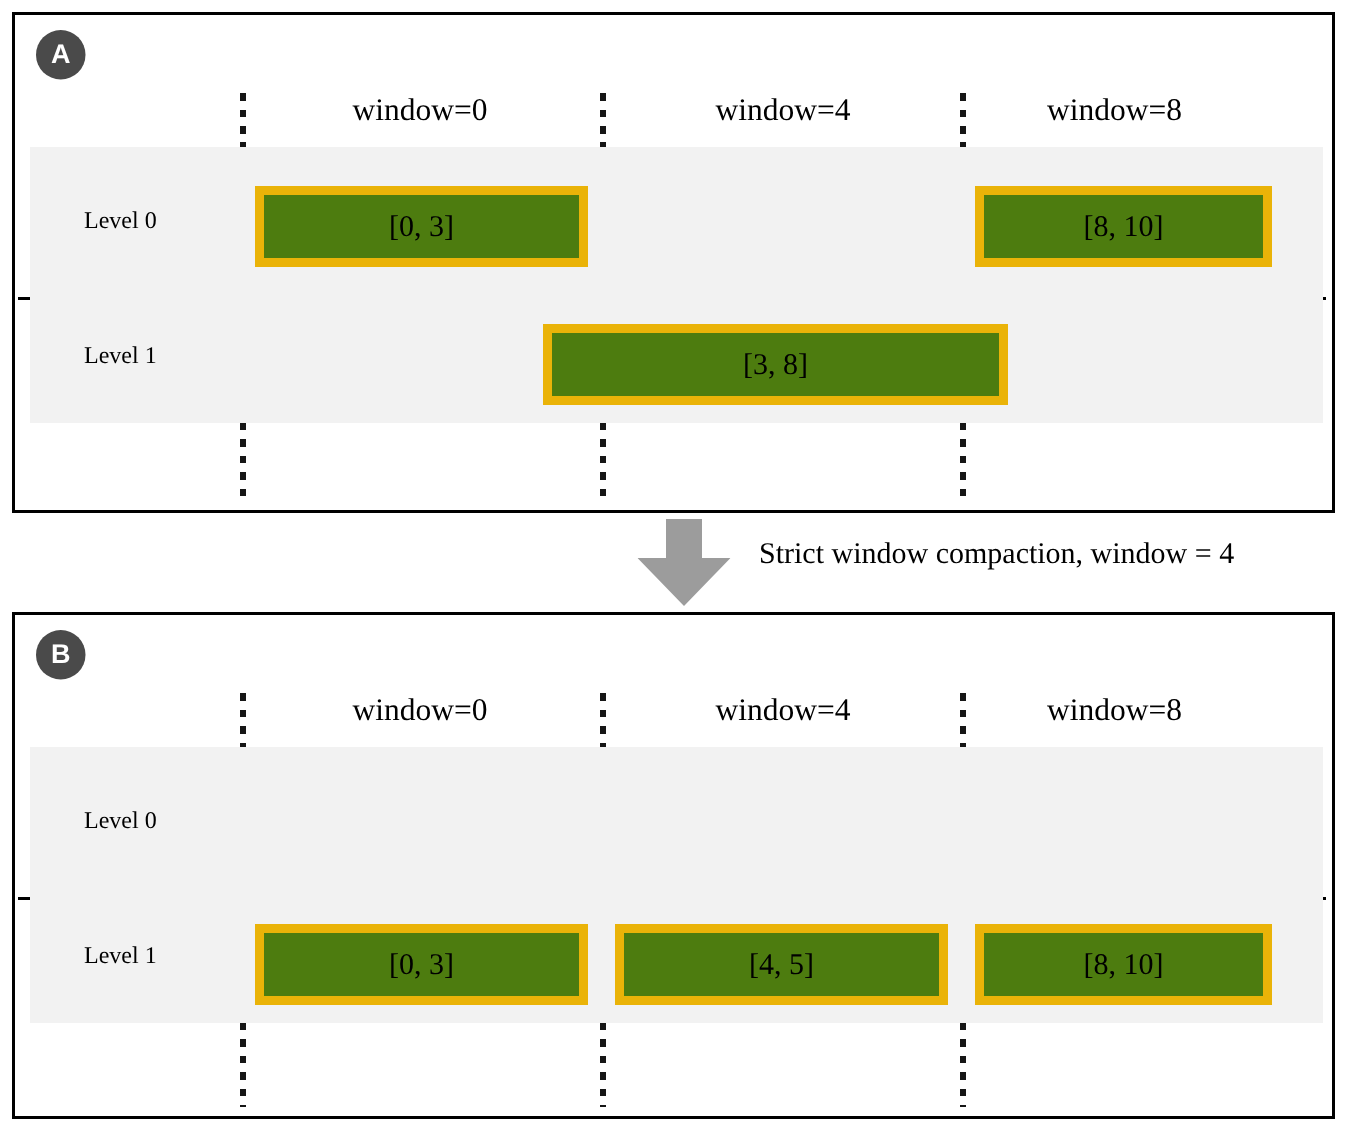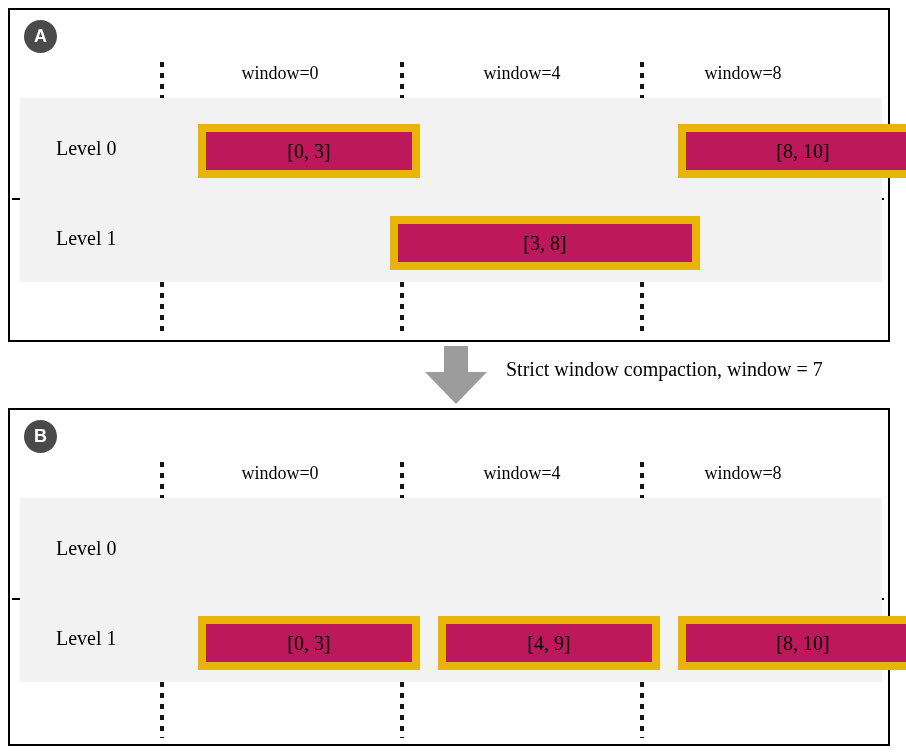--- a/index.html
+++ b/index.html
@@ -41,21 +41,21 @@
     align-items: center;
     justify-content: center;
   }
 
   .col-header {
     position: absolute;
     top: 50px;
     height: 26px;
     line-height: 26px;
     text-align: center;
-    font-size: 18px;
+    font-size: 21px;
     color: #000000;
   }
   .col-header.c0 { left: 150px; width: 240px; }
   .col-header.c1 { left: 392px; width: 240px; }
   .col-header.c2 { left: 612px; width: 242px; }
 
   .dot-line {
     position: absolute;
     top: 52px;
     width: 4px;
@@ -72,52 +72,51 @@
     left: 10px;
     width: 862px;
     background: #f2f2f2;
     display: flex;
     align-items: center;
   }
   .level-row.r0 { top: 88px;  height: 100px; }
   .level-row.r1 { top: 184px; height: 88px;  }
   .level-label {
     padding-left: 36px;
-    font-size: 20px;
+    font-size: 16px;
     color: #000000;
   }
 
   .dashed-line {
     position: absolute;
     top: 188px;
     left: 2px;
     width: 872px;
     height: 2px;
     background: repeating-linear-gradient(to right, #000000 0 8px, transparent 8px 14px);
   }
 
   .interval-box {
     position: absolute;
     height: 54px;
-    background: #be185d;
-    border: 8px solid #eab308;
+    background: #4d7c0f;
+    border: 6px solid #eab308;
     box-sizing: border-box;
     display: flex;
     align-items: center;
     justify-content: center;
     font-size: 20px;
     color: #000000;
     z-index: 2;
-    margin-left: 28px;
   }
   .box-lvl0 { top: 114px; }
   .box-lvl1 { top: 206px; }
   .bx-0 { left: 160px; width: 222px; }
   .bx-1 { left: 400px; width: 222px; }
-  .bx-2 { left: 640px; width: 250px; }
+  .bx-2 { left: 640px; width: 198px; }
   .bx-span { left: 352px; width: 310px; }
 
   .arrow-zone {
     position: absolute;
     top: 344px;
     left: 0;
     width: 906px;
     height: 62px;
   }
   .arrow-svg {
@@ -160,21 +159,21 @@
 
     <div class="interval-box box-lvl0 bx-0">[0, 3]</div>
     <div class="interval-box box-lvl0 bx-2">[8, 10]</div>
     <div class="interval-box box-lvl1 bx-span">[3, 8]</div>
   </div>
 
   <div class="arrow-zone">
     <svg class="arrow-svg" width="62" height="58" viewBox="0 0 62 58">
       <path d="M19 0 H43 V26 H62 L31 58 L0 26 H19 Z" fill="#9c9c9c"></path>
     </svg>
-    <span class="arrow-label">Strict window compaction, window = 7</span>
+    <span class="arrow-label">Strict window compaction, window = 4</span>
   </div>
 
   <div class="panel panel-b">
     <div class="badge">B</div>
 
     <div class="col-header c0">window=0</div>
     <div class="col-header c1">window=4</div>
     <div class="col-header c2">window=8</div>
 
     <div class="dot-line v0"></div>
@@ -183,17 +182,17 @@
 
     <div class="level-row r0">
       <span class="level-label">Level 0</span>
     </div>
     <div class="dashed-line"></div>
     <div class="level-row r1">
       <span class="level-label">Level 1</span>
     </div>
 
     <div class="interval-box box-lvl1 bx-0">[0, 3]</div>
-    <div class="interval-box box-lvl1 bx-1">[4, 9]</div>
+    <div class="interval-box box-lvl1 bx-1">[4, 5]</div>
     <div class="interval-box box-lvl1 bx-2">[8, 10]</div>
   </div>
 
 </div>
 
 </body></html>

